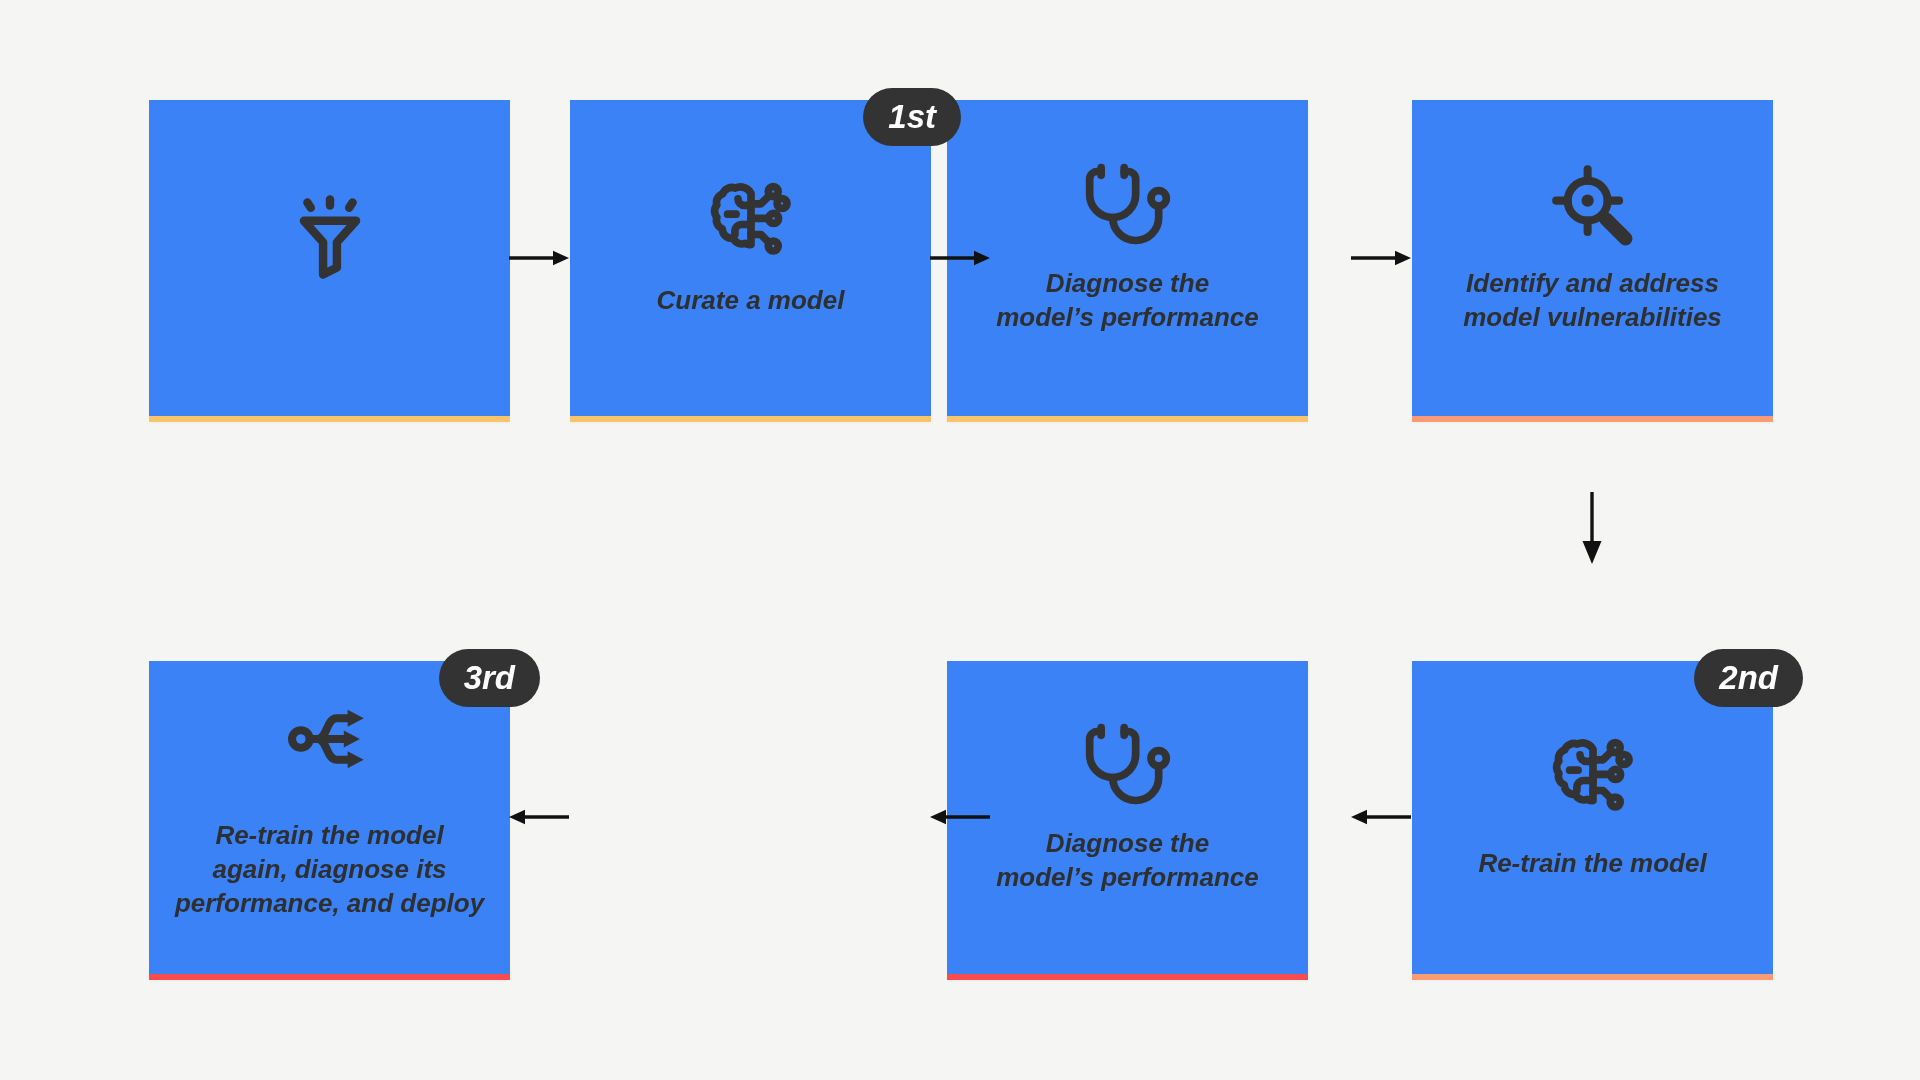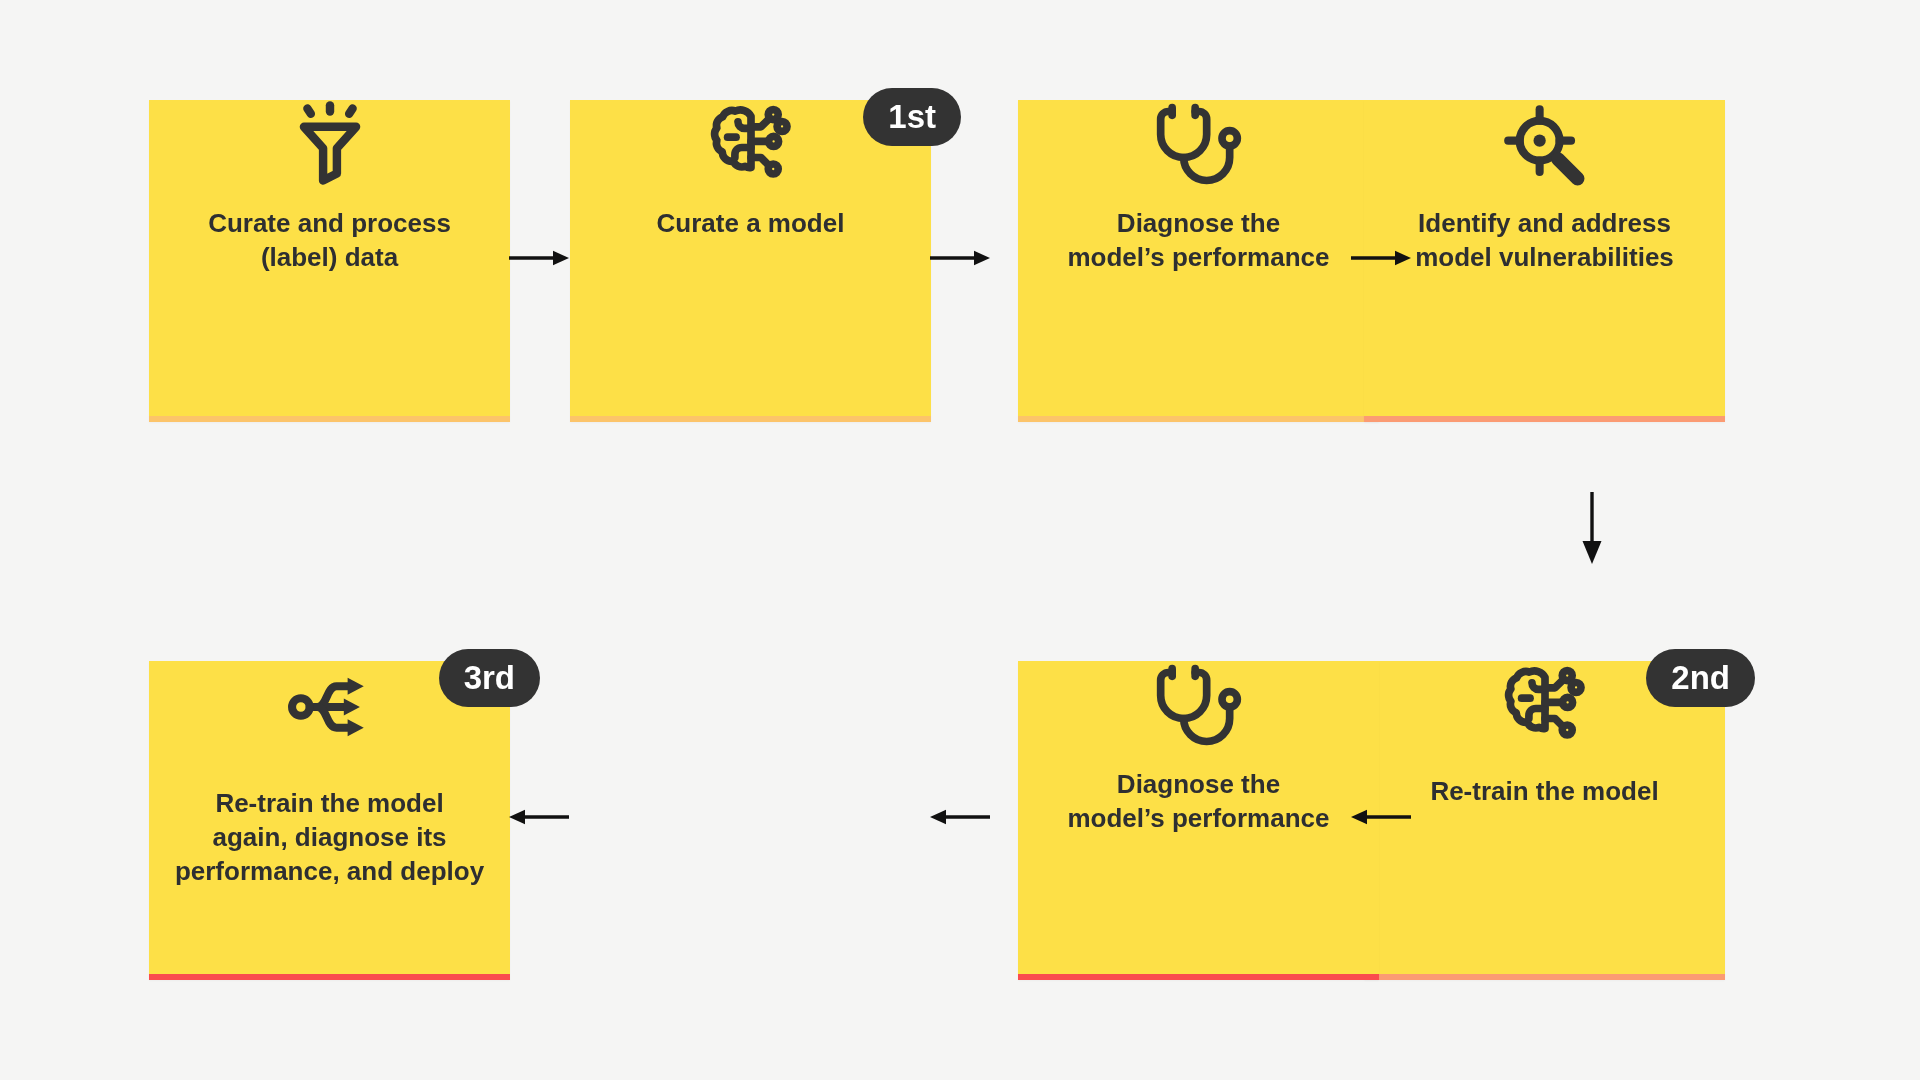--- a/index.html
+++ b/index.html
@@ -1,28 +1,28 @@
 <!DOCTYPE html>
 <html><head>
 <meta charset="utf-8">
 <style>
   html,body{margin:0;padding:0;background:#f5f5f4;}
   .canvas{
     position:relative;width:1920px;height:1080px;background:#f5f5f4;
     font-family:"Liberation Sans", sans-serif;overflow:hidden;
   }
   .card{
-    position:absolute;width:361px;background:#fde047;
+    position:absolute;width:361px;background:#3b82f6;
     border-bottom:6px solid #ccc;box-sizing:border-box;
-    display:flex;flex-direction:column;align-items:center;
-    padding:0 6px 22px 6px;box-shadow:0 1px 2px rgba(0,0,0,0.03);
+    display:flex;flex-direction:column;align-items:center;justify-content:center;
+    padding:0 6px 22px 6px;box-shadow:0 1px 2px rgba(0,0,0,0.03);font-style:italic;
   }
   .row0{top:100px;height:322px;}
   .row1{top:661px;height:319px;}
-  .c0{left:149px;} .c1{left:570px;} .c2{left:1018px;} .c3{left:1364px;}
+  .c0{left:149px;} .c1{left:570px;} .c2{left:947px;} .c3{left:1412px;}
   .icon{width:92px;height:92px;color:#333333;margin-bottom:14px;}
   .icon svg{width:100%;height:100%;display:block;}
   .label{
     font-size:26px;font-weight:700;color:#2e2f31;text-align:center;
     line-height:34px;white-space:pre-line;letter-spacing:0;
   }
   .badge{
     position:absolute;top:-12px;right:-30px;height:58px;line-height:58px;
     padding:0 25px;border-radius:29px;background:#333333;color:#ffffff;
     font-size:33px;font-weight:700;z-index:5;
@@ -39,22 +39,20 @@
 
   <div class="card row0 c0" style="border-bottom-color: rgb(252, 196, 106);">
     <div class="icon">
       <svg viewBox="0 0 24 24" fill="none" stroke="currentColor" stroke-width="2.2" stroke-linecap="round" stroke-linejoin="round">
         <path d="M7 3.6L6.1 2.2"></path>
           <path d="M12 3V1.4"></path>
           <path d="M17 3.6l.9-1.4"></path>
         <path d="M5.2 7h13.6l-5 5.6v6.6l-3.6 1.8v-8.4z"></path>
       </svg>
     </div>
-    <div class="label">Curate and process
-(label) data</div>
   </div>
 
   <div class="card row0 c1" style="border-bottom-color: rgb(252, 196, 106);">
     <div class="badge">1st</div>
     <div class="icon">
       <svg viewBox="0 0 24 24" fill="none" stroke="currentColor" stroke-width="2" stroke-linecap="round" stroke-linejoin="round">
         <path d="M12 4.3c-.7-1.5-2.6-2.1-4.1-1.4-1.3-.5-2.8.2-3.3 1.5-1.2.4-1.9 1.7-1.5 2.9-.8.9-.8 2.3 0 3.2-.4 1.2.2 2.5 1.4 3 0 1.4 1.1 2.5 2.5 2.5h.4c.5 1.2 1.9 1.8 3.1 1.3.5.3 1 .4 1.5.3V4.3z"></path>
         <path d="M12 7.4h-1.7a1.7 1.7 0 0 1-1.7-1.7"></path>
         <path d="M12 12.4H9.6a1.8 1.8 0 0 0-1.8 1.8v.8"></path>
         <path d="M5.9 9.7h2.2"></path>

